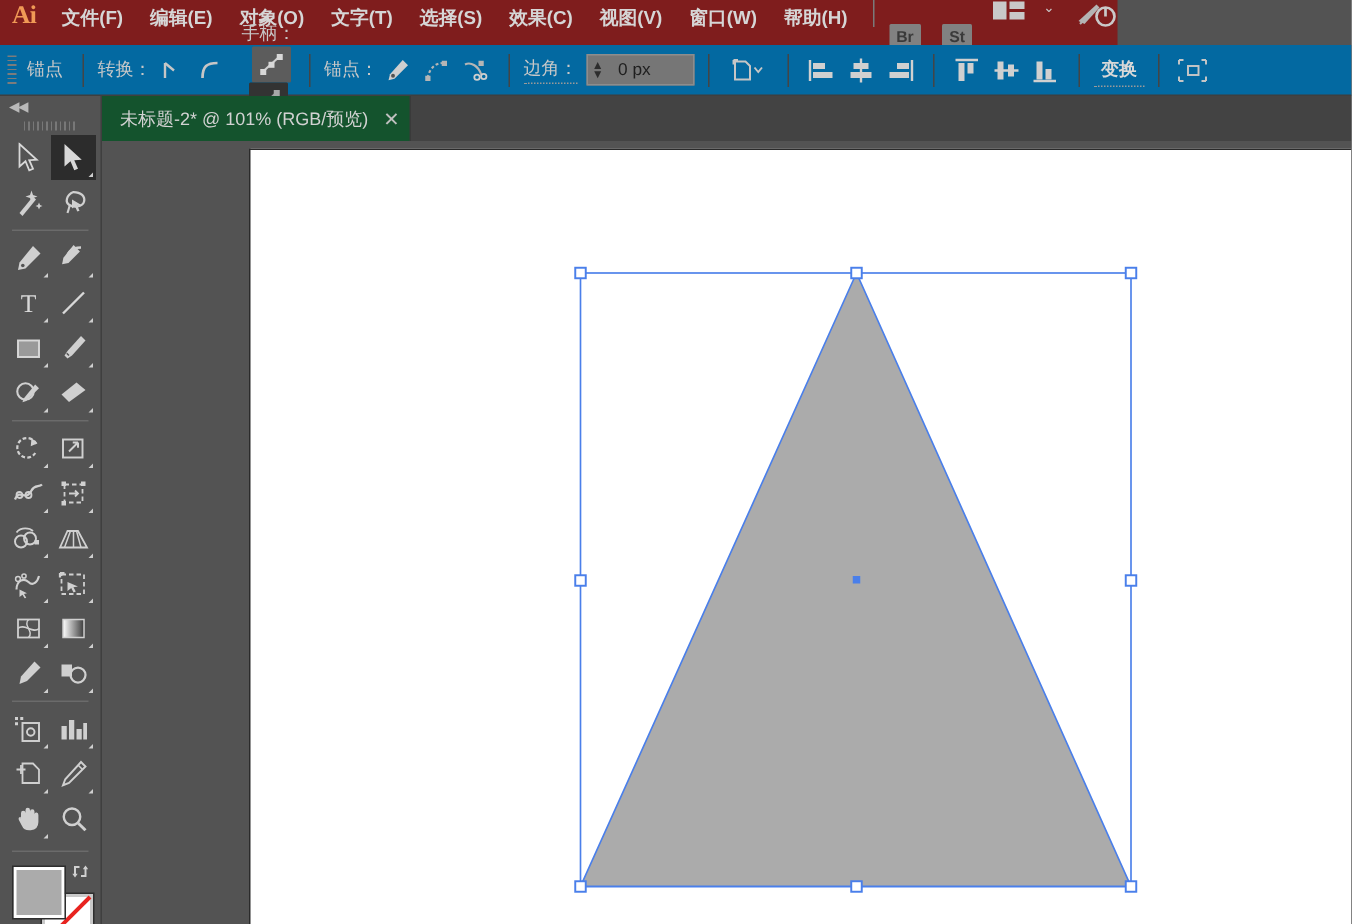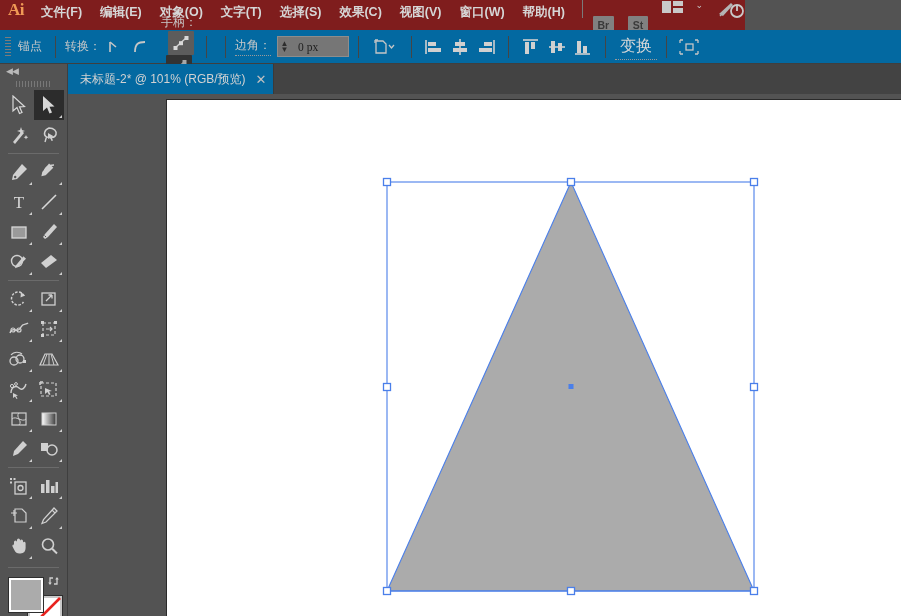--- a/index.html
+++ b/index.html
@@ -65,35 +65,36 @@
     display: flex; align-items: center; height: 21px; width: 72px;
     background: #767676; border: 1px solid #8d8d8d; margin-left: 6px;
   }
   #corner-spin {
     width: 13px; display: flex; flex-direction: column; align-items: center;
     justify-content: center; height: 100%; color: #2d2d2d; line-height: 6px;
     font-size: 8px;
   }
   #corner-value {
     color: #1f1f1f; font-size: 11.5px; padding-left: 7px;
-    font-family: Liberation Serif, serif;
+    font-family: Liberation Sans, sans-serif;
   }
   #transform-btn {
-    color: #d8d8d8; font-size: 16px; padding: 3px 5px 2px 5px;
+    color: #d8d8d8; font-size: 12px; padding: 3px 5px 2px 5px;
     border-bottom: 1px dotted #9a9a9a;
+    font-weight: bold;
   }
 
   
   #tabbar {
     position: absolute; left: 0; top: 64px; width: 901px; height: 30px;
     background: #434343;
   }
   #doc-tab {
     position: absolute; left: 68px; top: 0; height: 30px;
-    background: #0369a1; display: flex; align-items: center;
+    background: #14532d; display: flex; align-items: center;
     padding: 0 7px 0 12px; border-right: 1px solid #3a3a3a;
   }
   #doc-tab-title { color: #d2d2d2; font-size: 12px; white-space: nowrap; }
   #doc-tab-close {
     color: #c0c0c0; font-size: 13px; margin-left: 10px;
     line-height: 11px; cursor: default;
   }
 
   
   #toolbar {
@@ -227,20 +228,44 @@
           <path d="M3 14 L14 4" stroke="#9e9e9e" stroke-width="1.4" fill="none"></path>
           <rect x="1.5" y="12" width="4" height="4" fill="#a8a8a8"></rect>
           <rect x="12.5" y="2" width="4" height="4" fill="#a8a8a8"></rect>
           <rect x="7" y="7.2" width="4" height="4" fill="#d8d8d8"></rect>
         </svg>
       </div>
     </div>
 
     <div class="opt-sep"></div>
 
+    <div class="opt-grp">
+      <div class="opt-label">锚点：</div>
+      <div class="opt-btn">
+        <svg width="18" height="18" viewBox="0 0 18 18">
+          <path d="M12.5 2 L16 5.5 L7 14.5 L3 15.5 L4 11.5 Z" fill="#cfcfcf"></path>
+          <circle cx="6" cy="12.5" r="1.3" fill="#535353"></circle>
+        </svg>
+      </div>
+      <div class="opt-btn">
+        <svg width="18" height="18" viewBox="0 0 18 18">
+          <path d="M3 14 C5 6, 9 4, 14 4" stroke="#b5b5b5" stroke-width="1.4" fill="none" stroke-dasharray="2 1.5"></path>
+          <rect x="1.5" y="12.5" width="3.5" height="3.5" fill="#b5b5b5"></rect>
+          <rect x="12.5" y="2.5" width="3.5" height="3.5" fill="#b5b5b5"></rect>
+        </svg>
+      </div>
+      <div class="opt-btn">
+        <svg width="18" height="18" viewBox="0 0 18 18">
+          <path d="M2 5 C6 3, 11 6, 13 12" stroke="#b5b5b5" stroke-width="1.4" fill="none"></path>
+          <rect x="11" y="2.5" width="3.5" height="3.5" fill="#b5b5b5"></rect>
+          <circle cx="10" cy="13.5" r="1.8" fill="none" stroke="#cfcfcf" stroke-width="1.2"></circle>
+          <circle cx="14.5" cy="13" r="1.8" fill="none" stroke="#cfcfcf" stroke-width="1.2"></circle>
+        </svg>
+      </div>
+    </div>
 
     <div class="opt-sep"></div>
 
     <div class="opt-grp">
       <div class="opt-label dotted">边角：</div>
       <div id="corner-field">
         <div id="corner-spin">
           <span>▲</span>
             <span>▼</span>
         </div>

